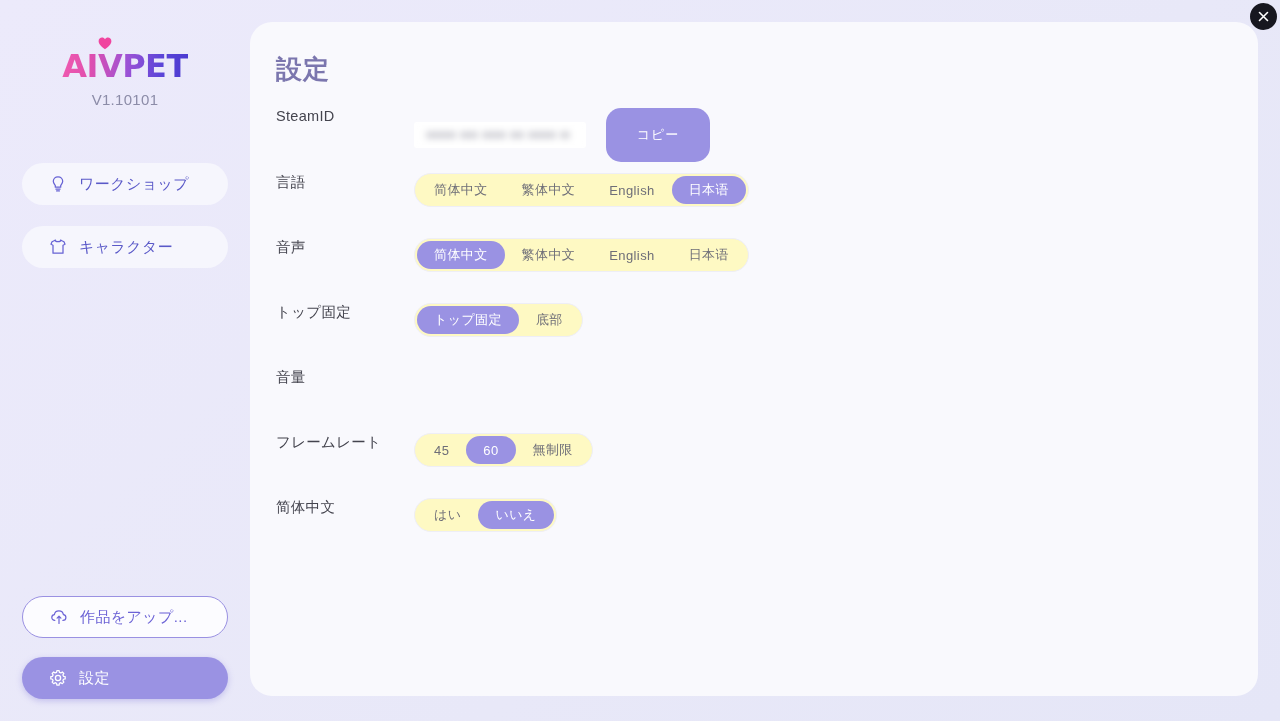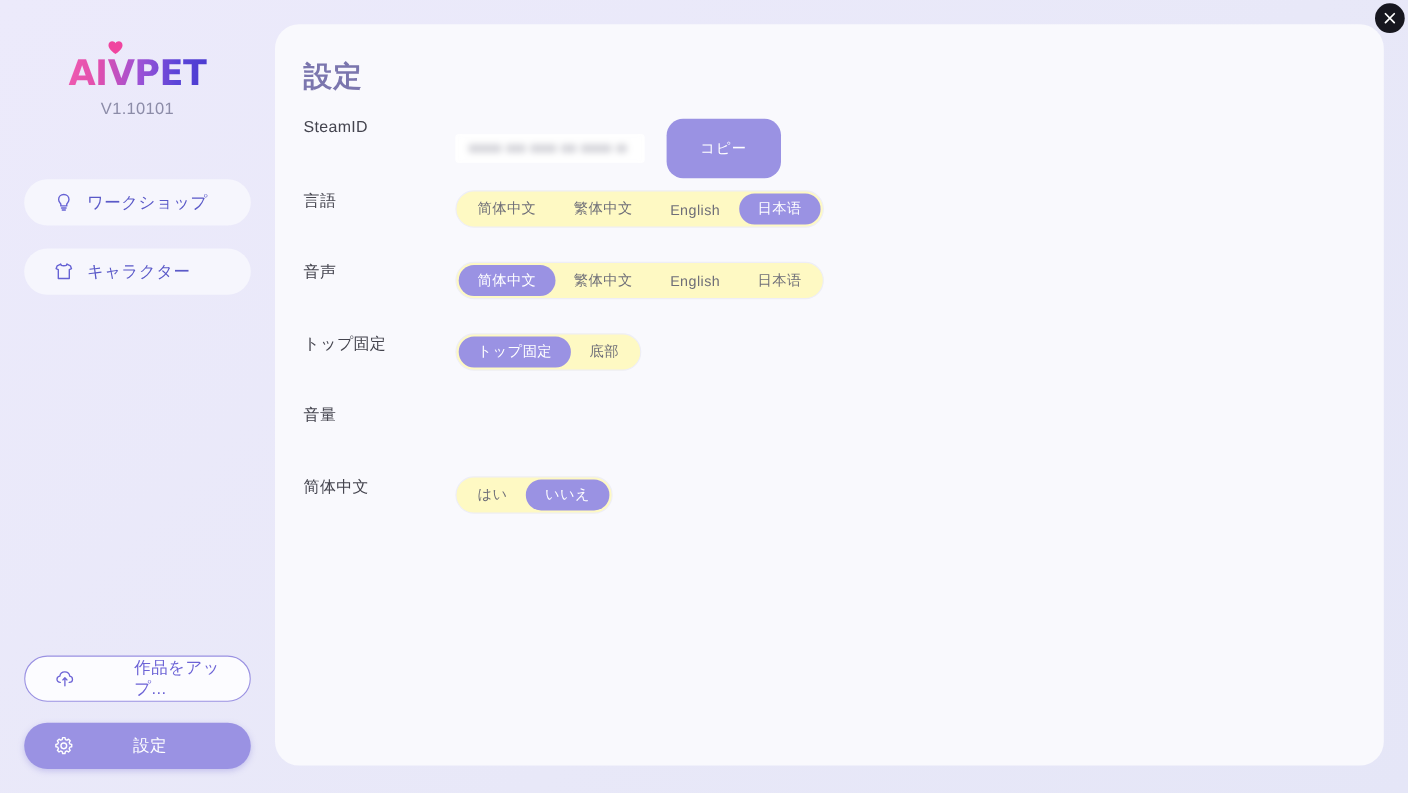--- a/index.html
+++ b/index.html
@@ -139,21 +139,20 @@
     height: 19px;
     display: flex;
     align-items: center;
     justify-content: center;
     margin-right: 12px;
     flex: 0 0 auto;
   }
   .bottom-btn .nav-label {
     font-size: 15px;
     letter-spacing: 0.4px;
-    margin-left: 42px;
   }
   #upload-button {
     background: #fcfcff;
     border: 1.3px solid #9a91e2;
     color: #6c63d6;
   }
   #upload-button .nav-label { color: #6c63d6; }
   #settings-button {
     background: #9a92e3;
     color: #ffffff;
@@ -449,20 +448,30 @@
             <div class="segment selected">トップ固定</div>
             <div class="segment">底部</div>
           </div>
         </div>
       </div>
 
       <div class="setting-row">
         <div class="row-label">音量</div>
       </div>
 
+      <div class="setting-row">
+        <div class="row-label">フレームレート</div>
+        <div class="row-control">
+          <div class="segmented">
+            <div class="segment">45</div>
+            <div class="segment selected">60</div>
+            <div class="segment">無制限</div>
+          </div>
+        </div>
+      </div>
 
       <div class="setting-row">
         <div class="row-label">简体中文</div>
         <div class="row-control">
           <div class="segmented">
             <div class="segment">はい</div>
             <div class="segment selected">いいえ</div>
           </div>
         </div>
       </div>

